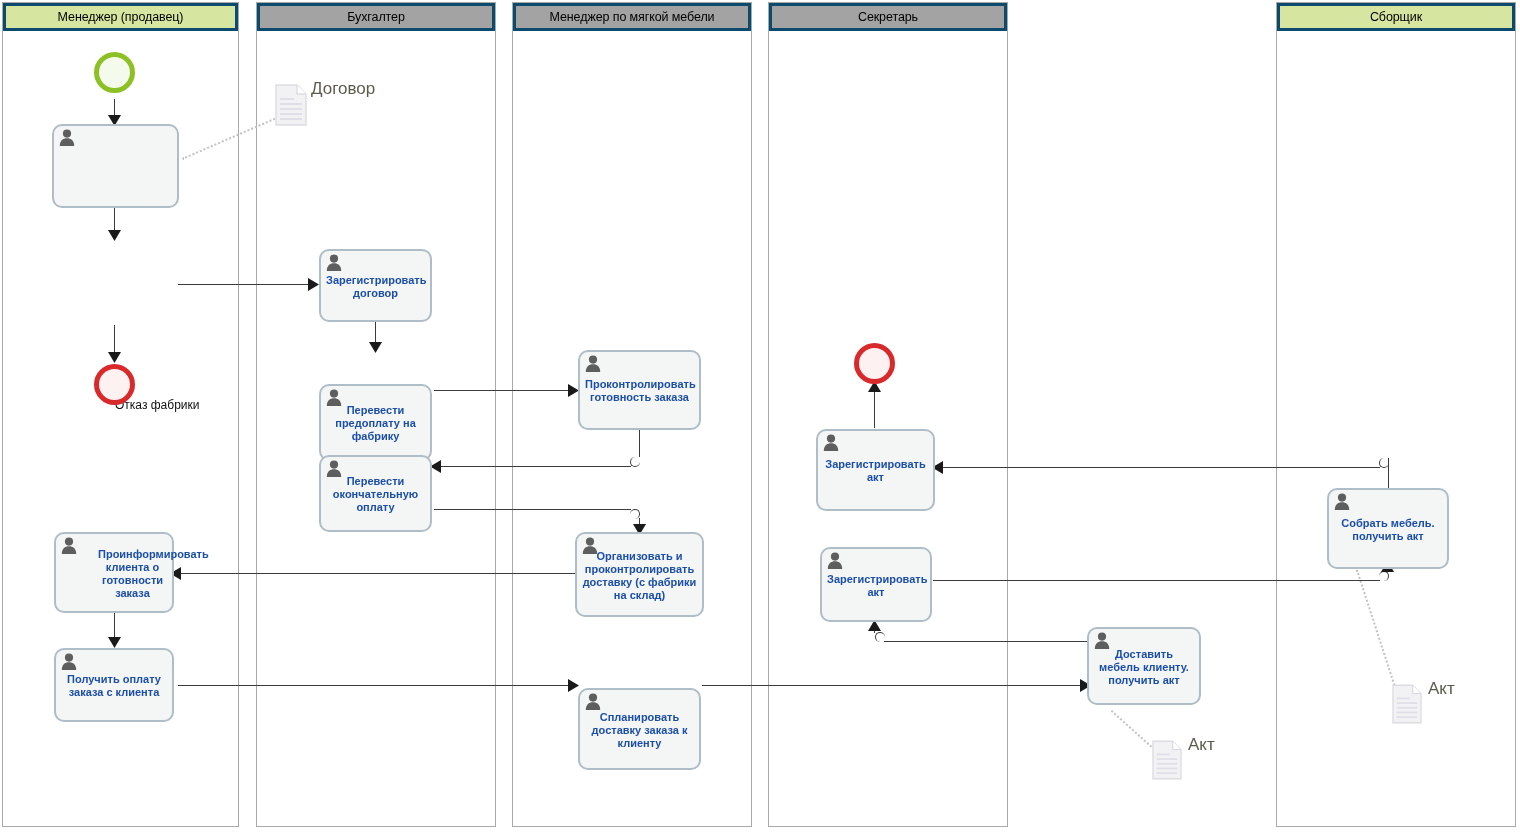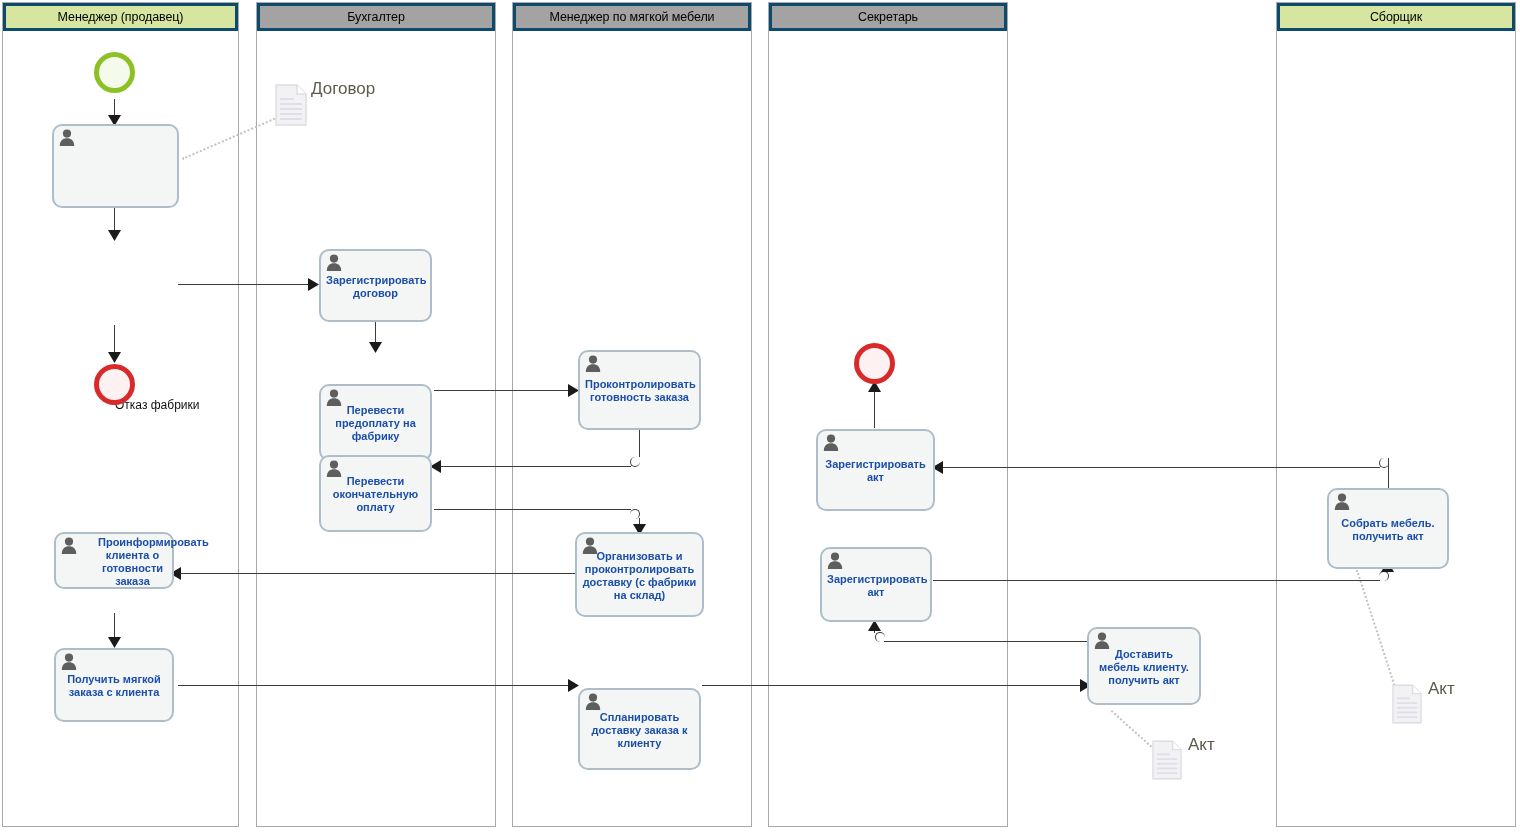--- a/index.html
+++ b/index.html
@@ -271,34 +271,34 @@
   <div class="event end" style="left:854px; top:343px; width:41px; height:41px;"></div>
 
   <div class="task" style="left:52px; top:124px; width:127px; height:84px;">
     <svg class="person-icon" viewBox="0 0 16 17">
       <circle cx="8" cy="4.6" r="4.1" fill="#5e5e5e"></circle>
       <path d="M0.8 17 C0.8 11.6 3.9 9.3 8 9.3 C12.1 9.3 15.2 11.6 15.2 17 Z" fill="#5e5e5e"></path>
     </svg>
   </div>
 
 
-  <div class="task" style="left:54px; top:532px; width:120px; height:57px;padding-left:42px;">
+  <div class="task" style="left:54px; top:532px; width:120px; height:81px;padding-left:42px;">
     <svg class="person-icon" viewBox="0 0 16 17">
       <circle cx="8" cy="4.6" r="4.1" fill="#5e5e5e"></circle>
       <path d="M0.8 17 C0.8 11.6 3.9 9.3 8 9.3 C12.1 9.3 15.2 11.6 15.2 17 Z" fill="#5e5e5e"></path>
     </svg>
     <span class="label">Проинформировать клиента о готовности заказа</span>
   </div>
 
   <div class="task" style="left:54px; top:648px; width:120px; height:74px;">
     <svg class="person-icon" viewBox="0 0 16 17">
       <circle cx="8" cy="4.6" r="4.1" fill="#5e5e5e"></circle>
       <path d="M0.8 17 C0.8 11.6 3.9 9.3 8 9.3 C12.1 9.3 15.2 11.6 15.2 17 Z" fill="#5e5e5e"></path>
     </svg>
-    <span class="label">Получить мягкой заказа с клиента</span>
+    <span class="label">Получить оплату заказа с клиента</span>
   </div>
 
   <div class="task" style="left:319px; top:249px; width:113px; height:73px;">
     <svg class="person-icon" viewBox="0 0 16 17">
       <circle cx="8" cy="4.6" r="4.1" fill="#5e5e5e"></circle>
       <path d="M0.8 17 C0.8 11.6 3.9 9.3 8 9.3 C12.1 9.3 15.2 11.6 15.2 17 Z" fill="#5e5e5e"></path>
     </svg>
     <span class="label">Зарегистрировать договор</span>
   </div>
 

